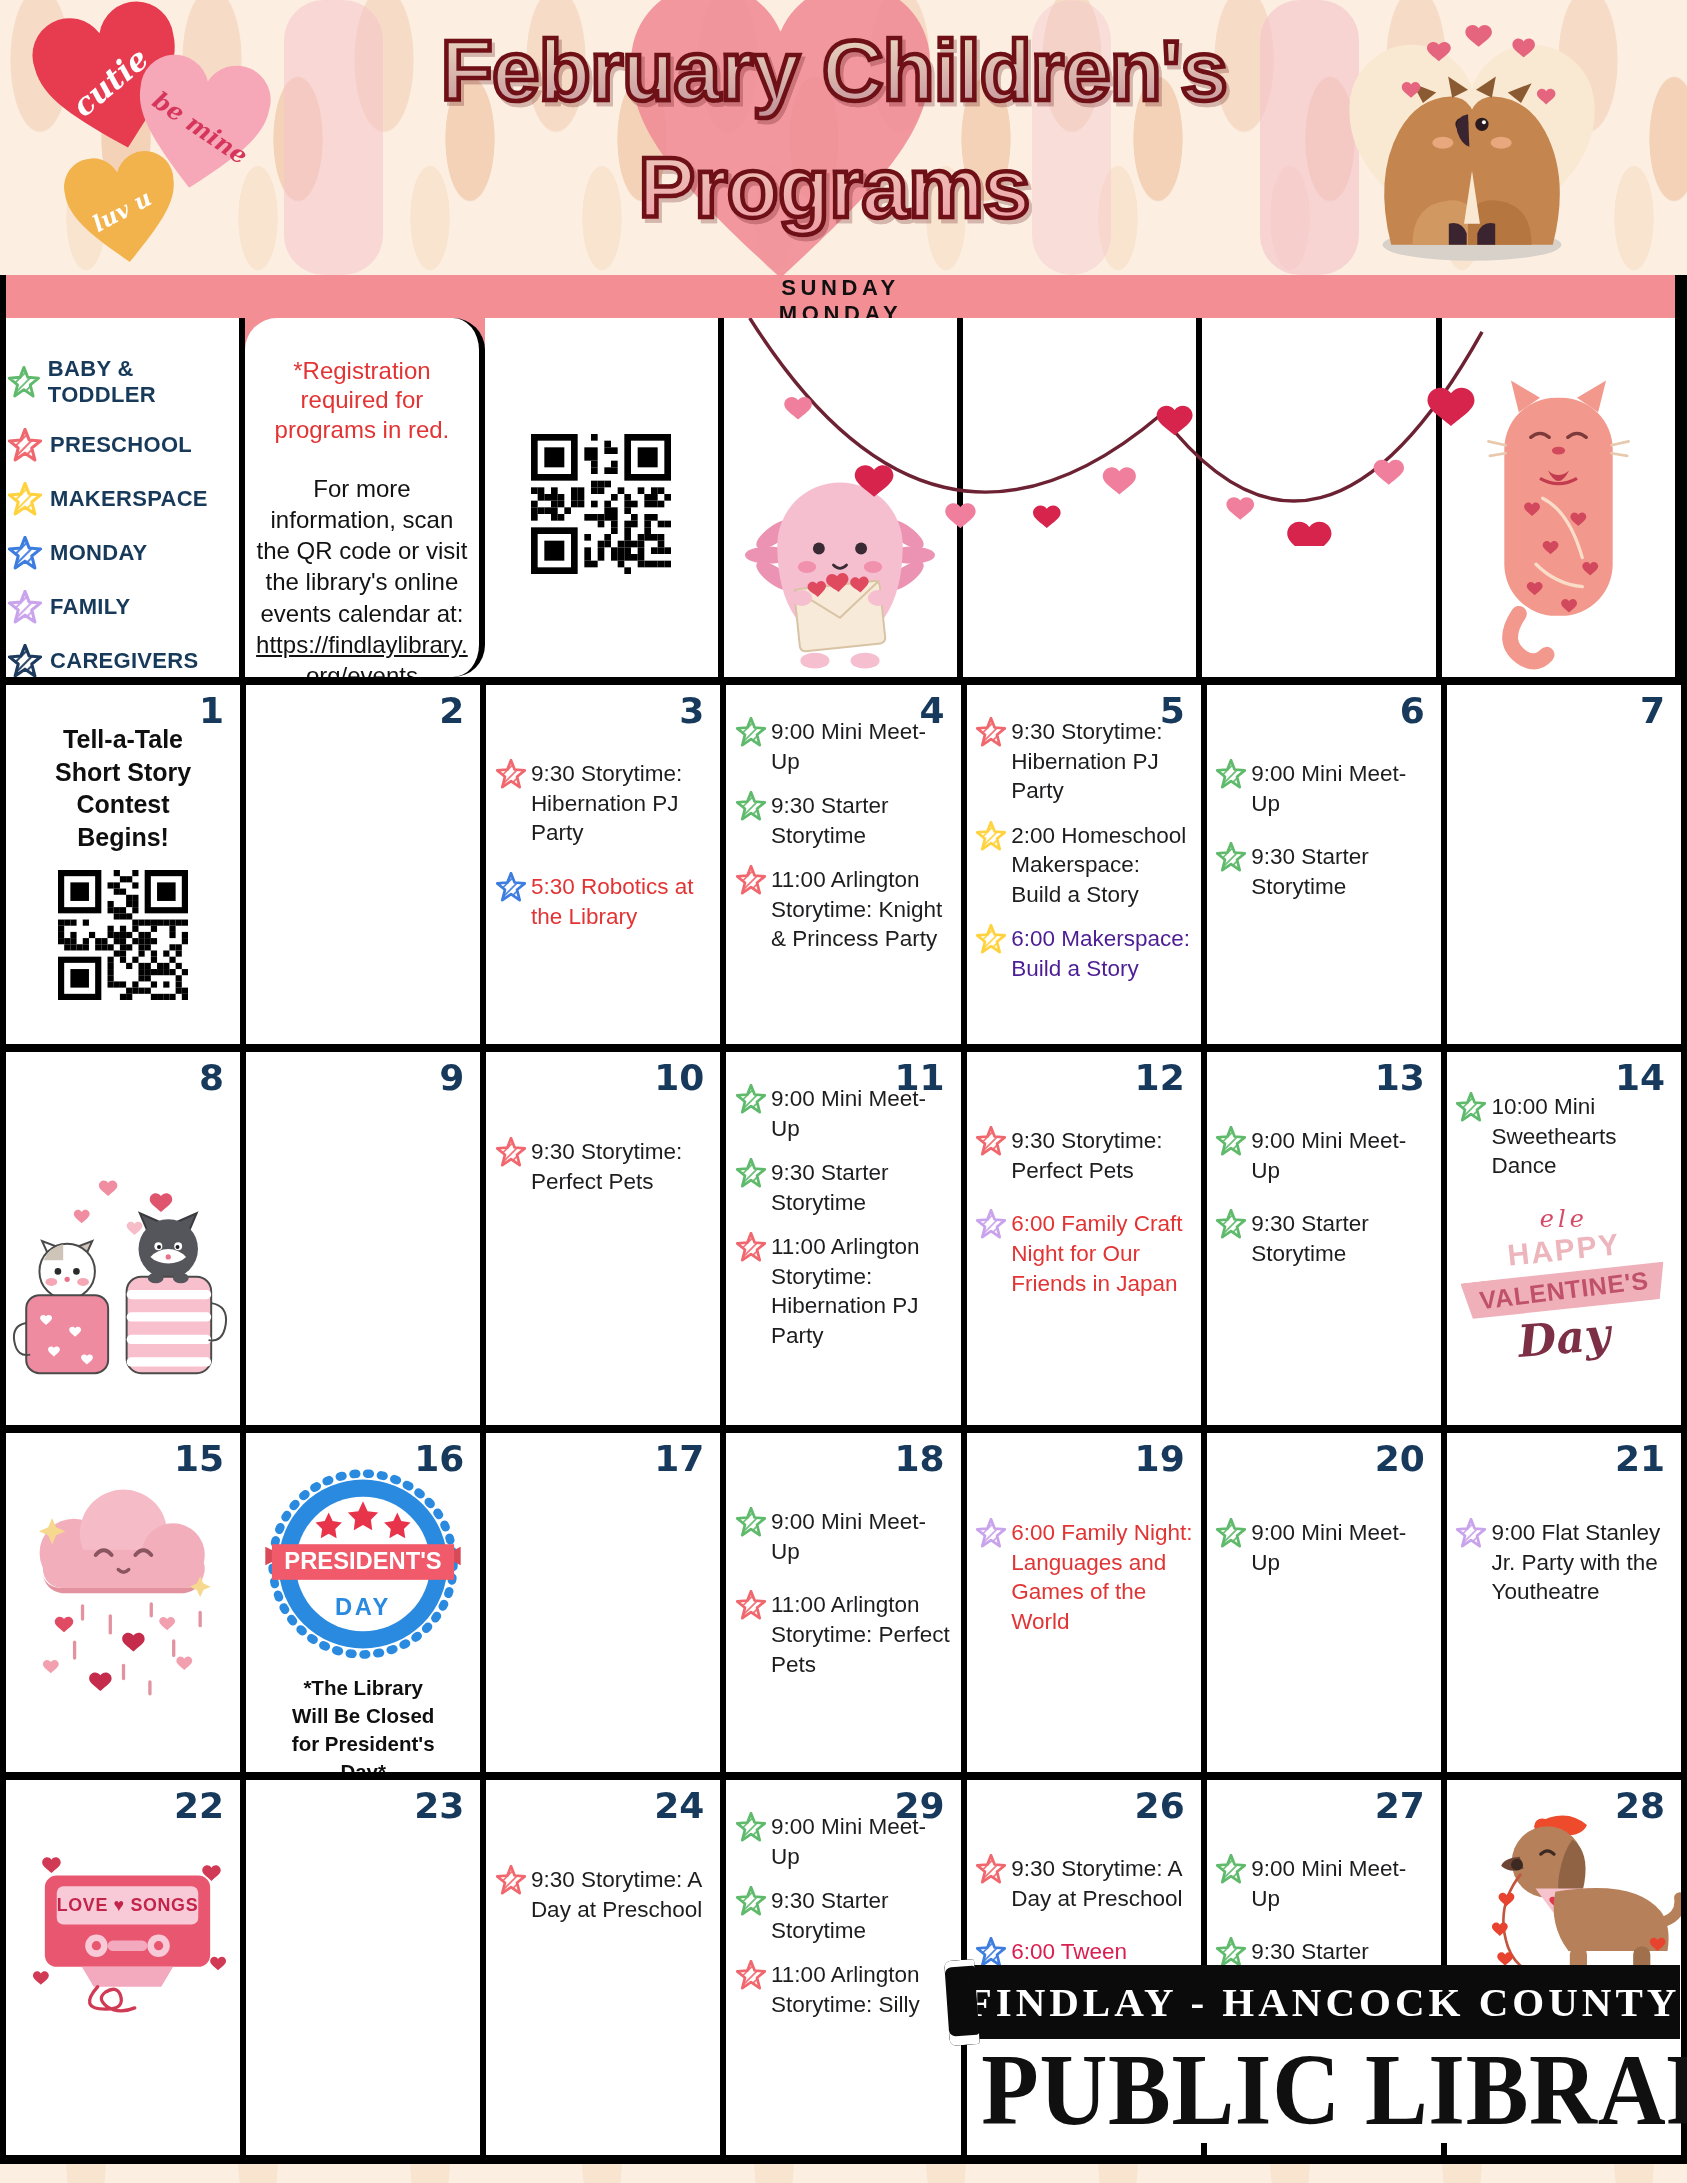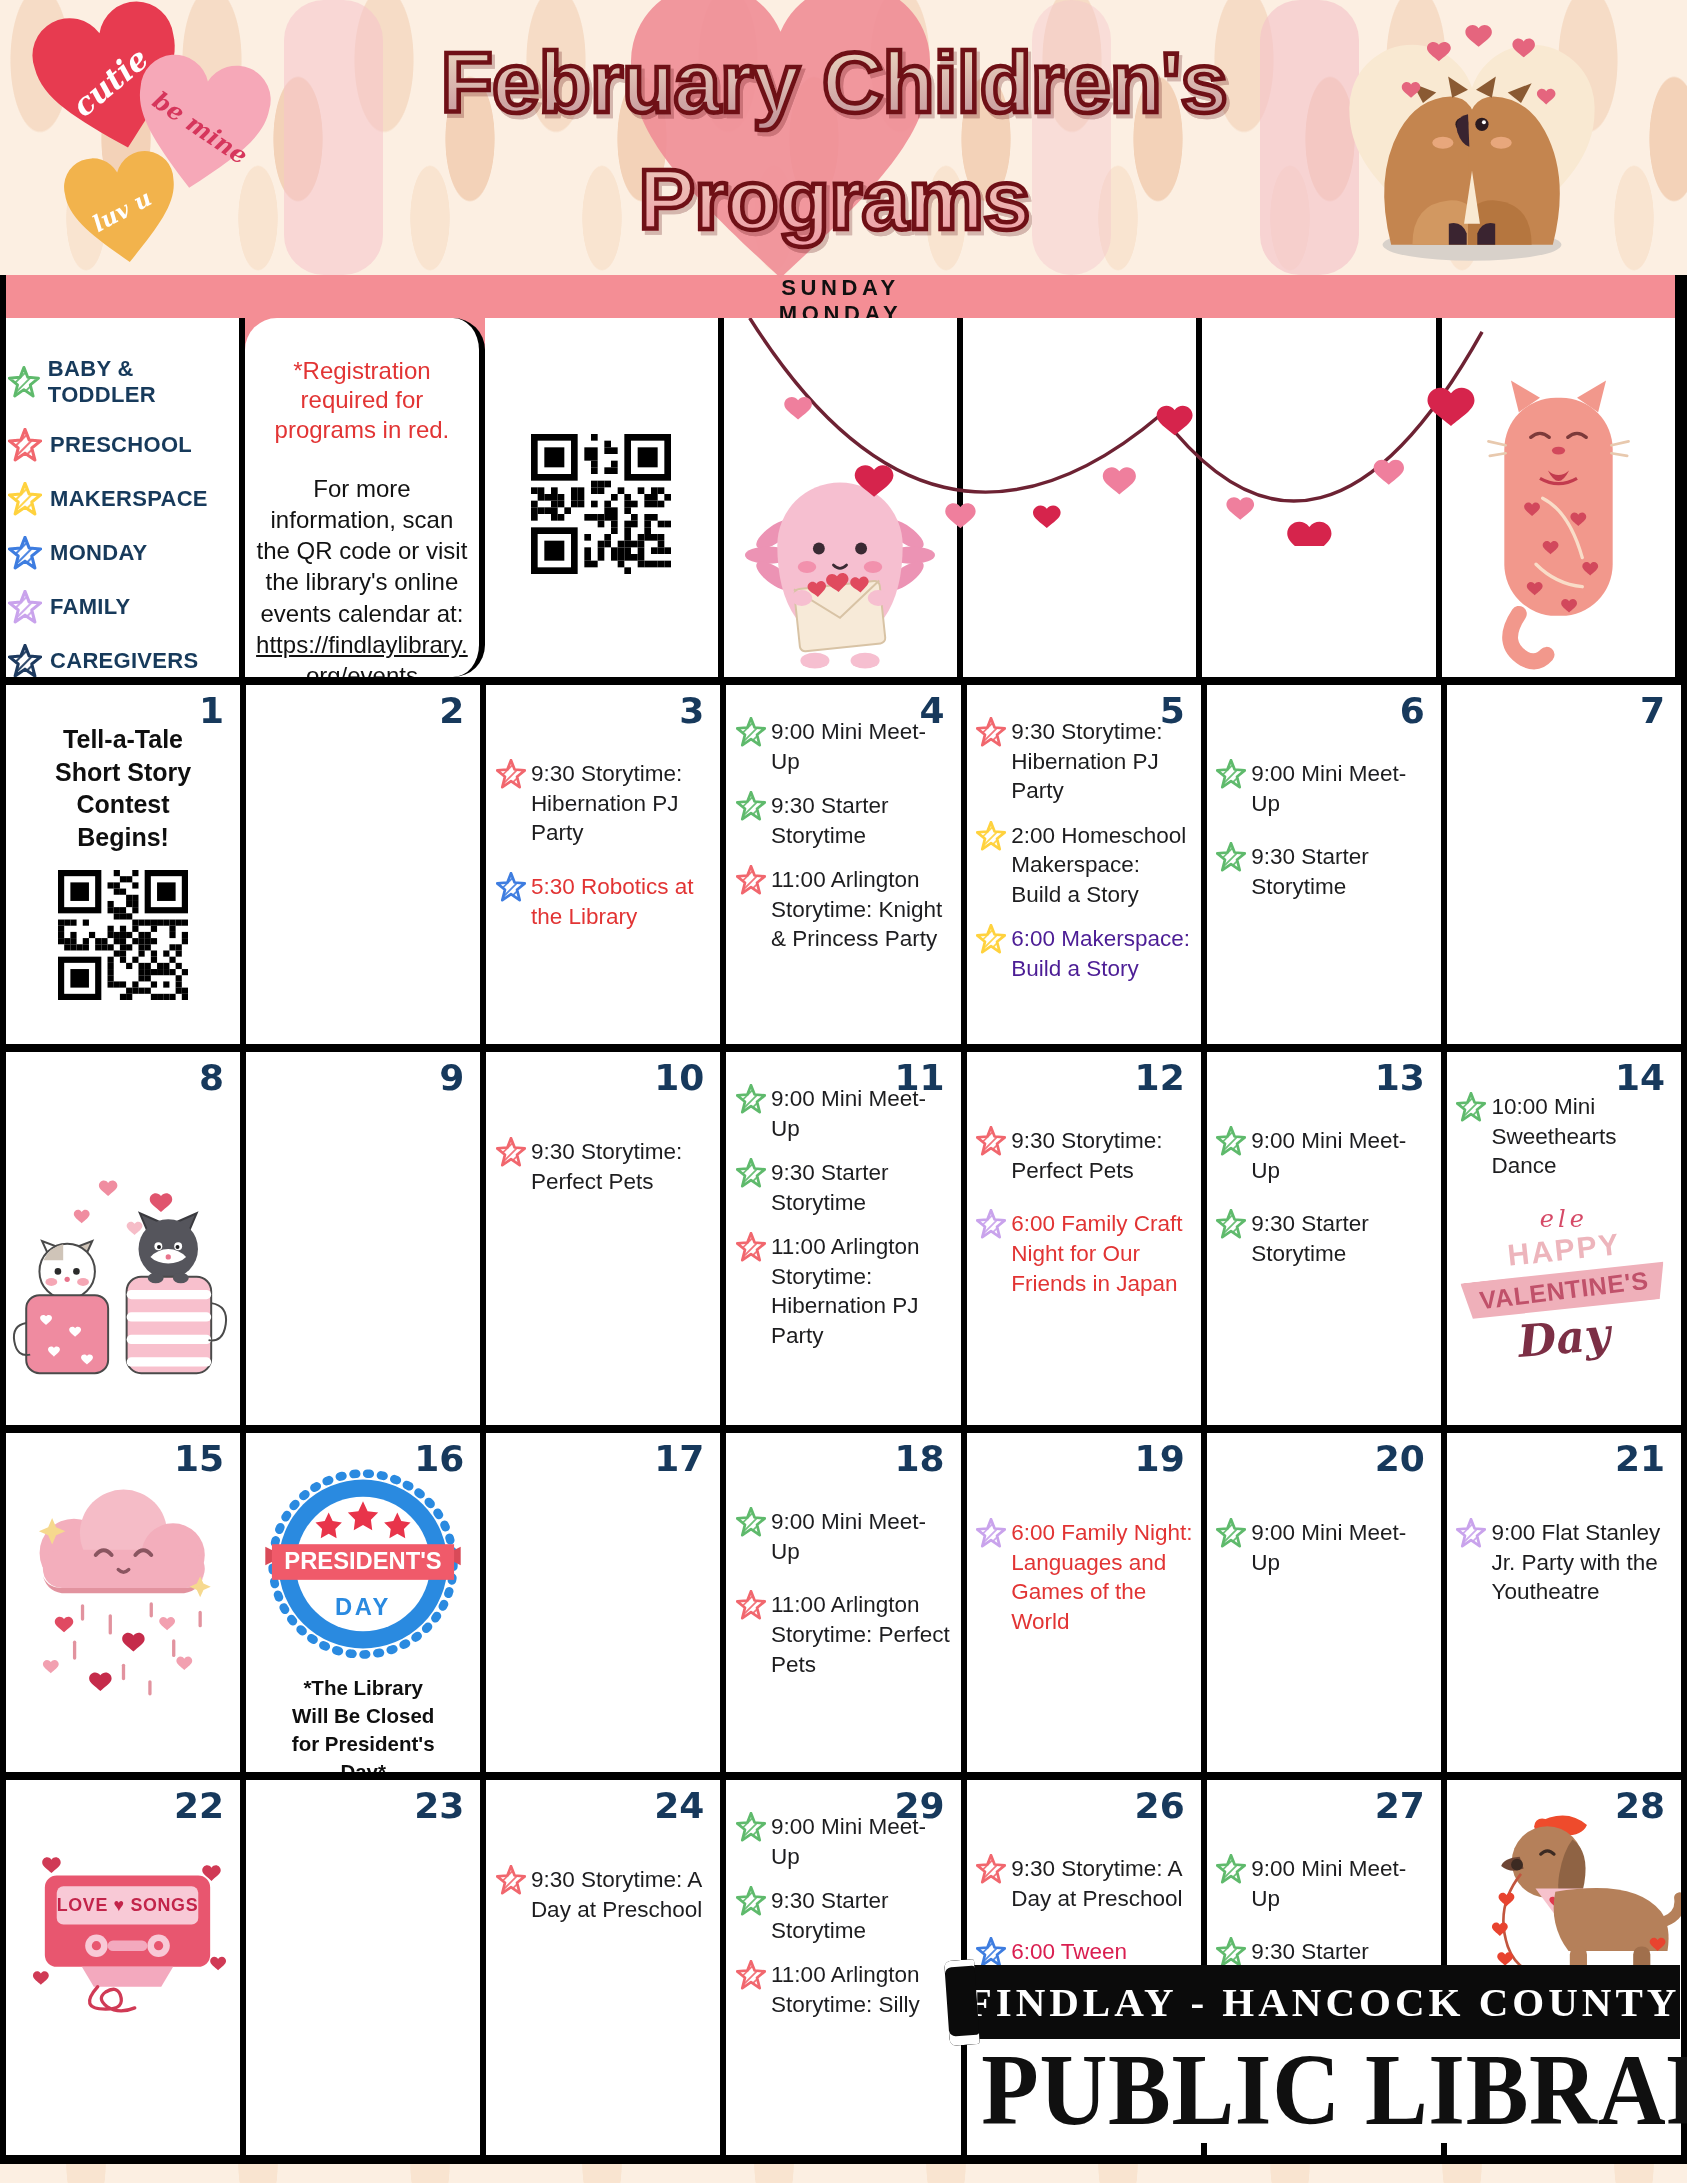--- a/index.html
+++ b/index.html
@@ -12,21 +12,21 @@
       radial-gradient(20px 53px at 86px 218px, #f9e4d0 97%, transparent 100%);
     background-size:172px 278px;
   }
   
   .masthead{position:absolute;left:0;top:0;width:1687px;height:275px;}
   .mast-stripe{position:absolute;top:0;height:275px;border-radius:40px;background:#f5c3ca;opacity:.55;}
   .stripe1{left:284px;width:99px;}
   .stripe2{left:1032px;width:79px;opacity:.4;}
   .stripe3{left:1260px;width:99px;opacity:.65;}
   .brush-heart{position:absolute;left:562px;top:-20px;width:437px;height:311px;z-index:1;}
-  .title{position:absolute;left:318px;top:24px;width:1032px;text-align:center;z-index:2;
+  .title{position:absolute;left:318px;top:12px;width:1032px;text-align:center;z-index:2;
     filter:drop-shadow(3.3px 4.6px 0 rgba(90,10,16,.25));}
   .title-line{font-weight:800;font-size:85px;line-height:1.38;letter-spacing:-0.7px;
     -webkit-text-stroke:4.6px #6f1016;
     background:linear-gradient(180deg,#eee0c4 8%,#d8b3ad 55%,#bd8b94 95%);
     -webkit-background-clip:text;background-clip:text;color:transparent;}
   .title-line2{background:linear-gradient(180deg,#eccdbd 5%,#ef9ca6 90%);
     -webkit-background-clip:text;background-clip:text;color:transparent;}
   .candy{position:absolute;z-index:3;}
   .candy text{font-family:"DejaVu Serif",serif;font-style:italic;font-weight:bold;}
   .candy1{left:34px;top:6.6px;width:155px;transform:rotate(-14deg);}

